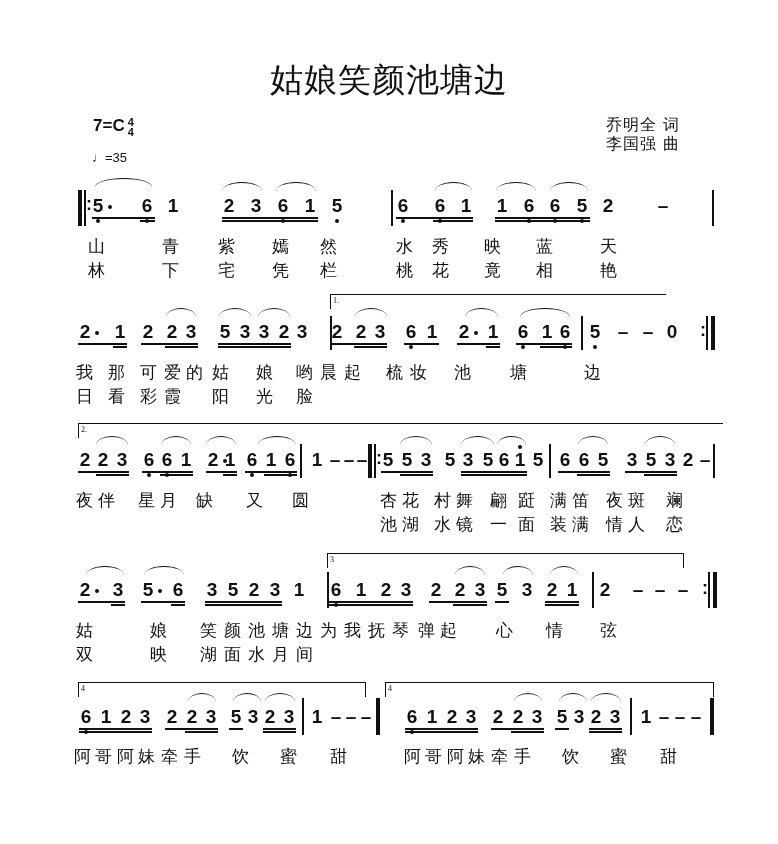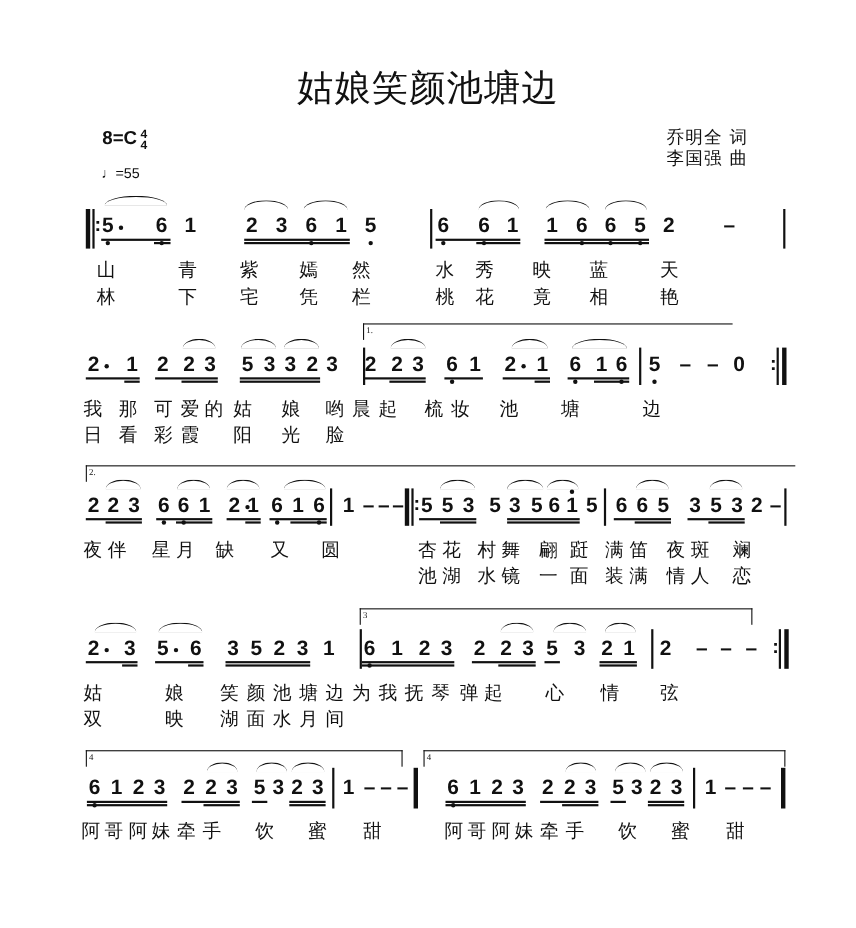--- a/index.html
+++ b/index.html
@@ -20,22 +20,22 @@
   .lyric { position:absolute; font-size:17px; line-height:20px; }
   .volta { position:absolute; border-top:1px solid #111; border-left:1px solid #111; height:14px; }
   .volta.end { border-right:1px solid #111; }
   .vnum { position:absolute; font-family:"Liberation Serif", serif; font-size:8px; }
   .rep { position:absolute; font-family:"Liberation Sans", sans-serif; font-weight:bold; font-size:18px; }
 </style>
 </head>
 <body>
 
 <div class="abs title">姑娘笑颜池塘边</div>
-<div class="abs key"><b>8=C</b><span class="ts"><span>4</span><br><span>4</span></span></div>
-<div class="abs tempo">♩=55</div>
+<div class="abs key"><b>7=C</b><span class="ts"><span>4</span><br><span>4</span></span></div>
+<div class="abs tempo">♩=35</div>
 <div class="abs credit" style="top:115px">乔明全  词</div>
 <div class="abs credit" style="top:134px">李国强  曲</div>
 
 <div id="score">
     <div class="bar thick" style="left: 78px; top: 190px; height: 36px;"></div>
     <div class="bar" style="left: 84px; top: 190px; height: 36px;"></div>
     <div class="rep" style="left: 86px; top: 194px;">:</div>
     <div class="note" style="left: 91px; top: 196px;">5</div>
     <div class="dot" style="left: 96px; top: 219px;"></div>
     <div class="dot" style="left: 108px; top: 205px;"></div>

